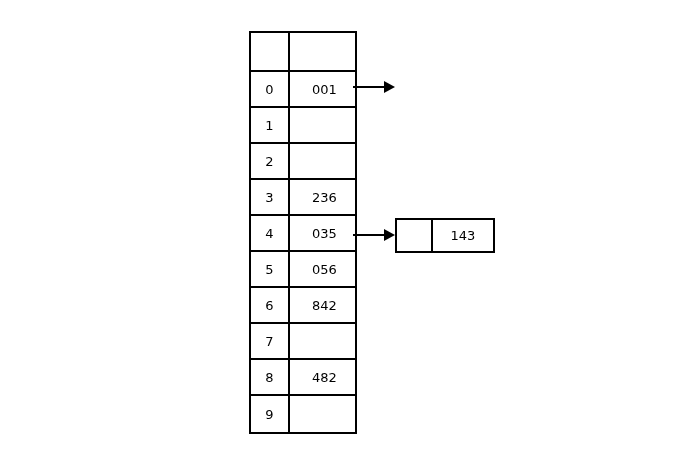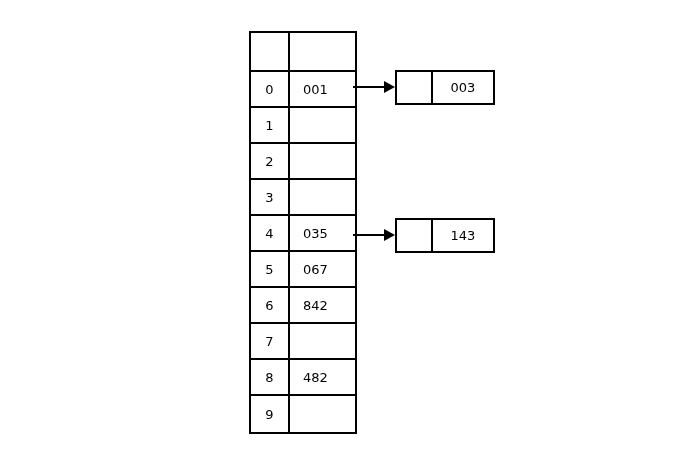--- a/index.html
+++ b/index.html
@@ -56,20 +56,21 @@
     line-height: 1;
   }
   .hash-table .cell-value {
     flex: 1 1 auto;
     box-sizing: border-box;
     display: flex;
     align-items: center;
     padding-left: 13px;
     font-size: 13px;
     line-height: 1;
+    margin-left: 9px;
   }
 
   
   .node {
     position: absolute;
     border: 2px solid #000000;
     box-sizing: border-box;
     display: flex;
     height: 35px;
     width: 100px;
@@ -140,30 +141,31 @@
       <div class="cell-index">1</div>
       <div class="cell-value"></div>
     </div>
 
     <div class="row">
       <div class="cell-index">2</div>
     </div>
 
     <div class="row">
       <div class="cell-index">3</div>
+      <div class="cell-value">236</div>
     </div>
 
     <div class="row">
       <div class="cell-index">4</div>
       <div class="cell-value">035</div>
     </div>
 
     <div class="row">
       <div class="cell-index">5</div>
-      <div class="cell-value">067</div>
+      <div class="cell-value">056</div>
     </div>
 
     <div class="row">
       <div class="cell-index">6</div>
       <div class="cell-value">842</div>
     </div>
 
     <div class="row">
       <div class="cell-index">7</div>
       <div class="cell-value"></div>
@@ -178,24 +180,20 @@
       <div class="cell-index">9</div>
     </div>
 
   </div>
 
   <div class="arrow" id="arrow-0">
     <div class="shaft"></div>
     <div class="head"></div>
   </div>
 
-  <div class="node" id="node-0">
-    <div class="node-ptr"></div>
-    <div class="node-key">003</div>
-  </div>
 
   <div class="arrow" id="arrow-4">
     <div class="shaft"></div>
     <div class="head"></div>
   </div>
 
   <div class="node" id="node-4">
     <div class="node-ptr"></div>
     <div class="node-key">143</div>
   </div>

